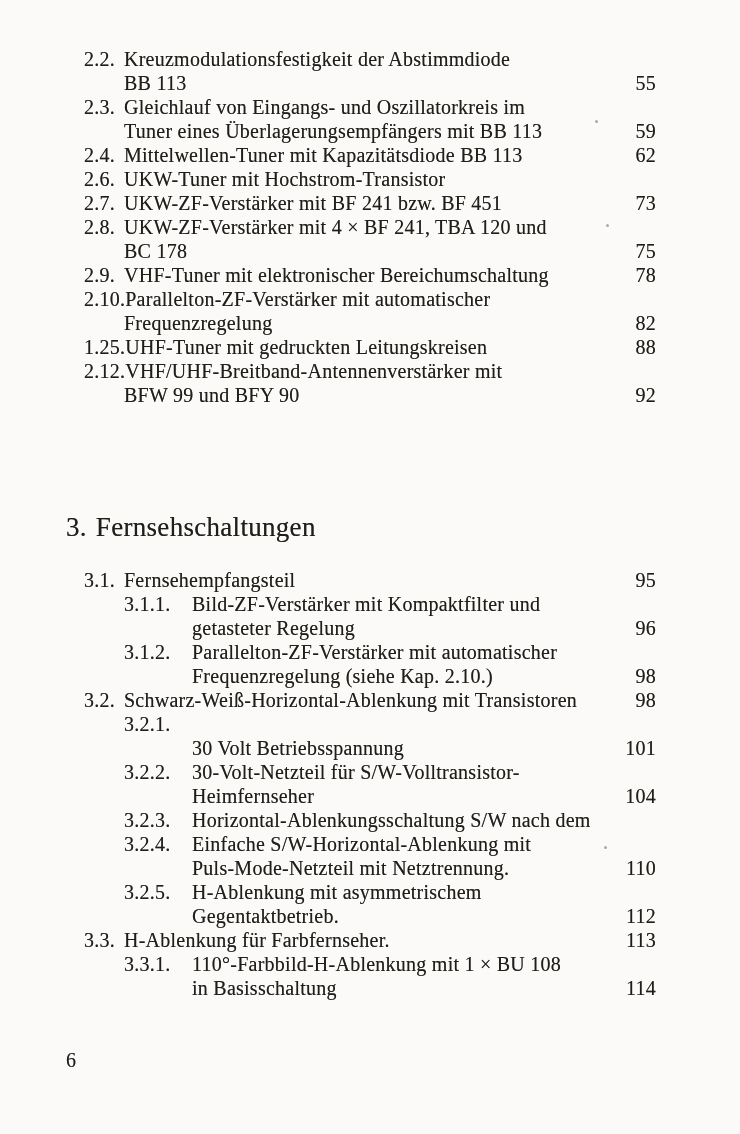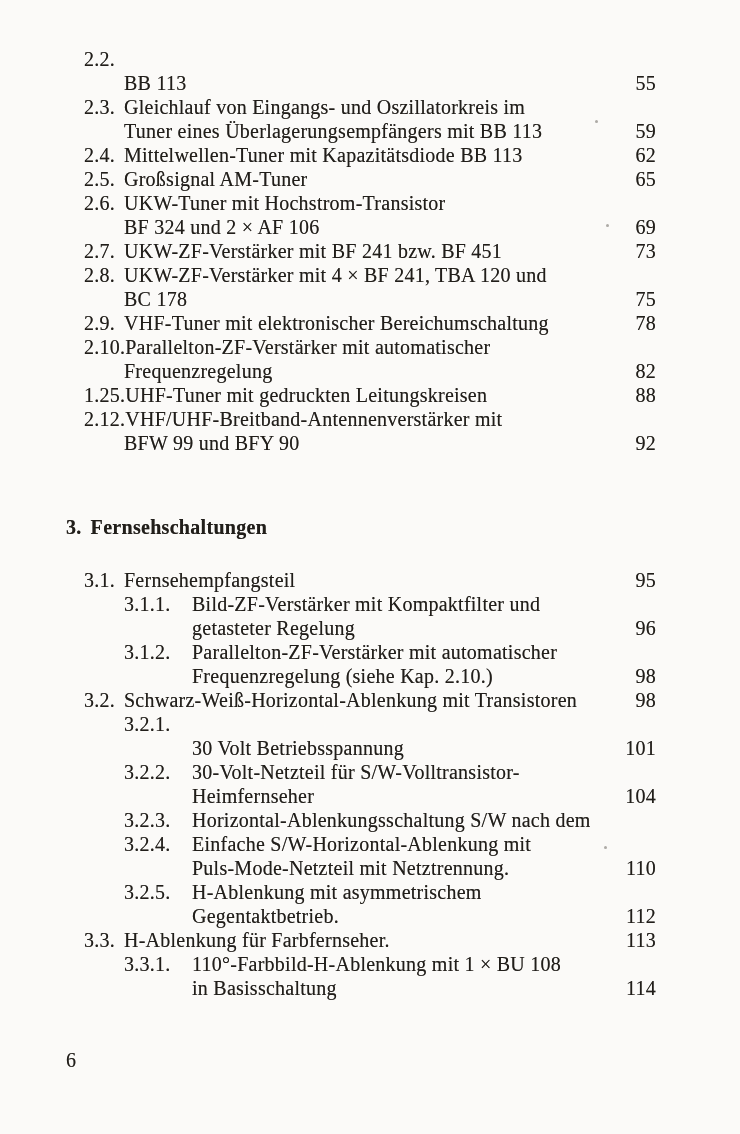--- a/index.html
+++ b/index.html
@@ -55,22 +55,22 @@
   }
   .toc-line .pg{
     flex:0 0 36px;
     text-align:right;
   }
   .section-heading{
     position:absolute;
     left:66px;
     top:512px;
     margin:0;
-    font-size:20px;
-    font-weight:bold;
+    font-size:27px;
+    font-weight:normal;
     letter-spacing:0.3px;
     line-height:30px;
     text-shadow:0 0 0.5px rgba(33,30,26,0.6);
   }
   .section-heading .h-num{margin-right:9px;}
   .footer-pagenum{
     position:absolute;
     left:66px;
     top:1048px;
     font-size:20px;
@@ -86,20 +86,21 @@
   }
 </style>
 </head>
 <body style="--bg: #fbfaf8; --ink: #211e1a;">
 
 <div class="page">
 
   <section class="toc-section" id="toc-section-2">
       <div class="toc-line lvl2">
         <span class="num">2.2.</span>
+        <span class="title">Kreuzmodulationsfestigkeit der Abstimmdiode</span>
         <span class="pg"></span>
       </div>
       <div class="toc-line cont2">
         <span class="num"></span>
         <span class="title">BB 113</span>
         <span class="pg">55</span>
       </div>
       <div class="toc-line lvl2">
         <span class="num">2.3.</span>
         <span class="title">Gleichlauf von Eingangs- und Oszillatorkreis im</span>
@@ -109,33 +110,23 @@
         <span class="num"></span>
         <span class="title">Tuner eines Überlagerungsempfängers mit BB 113</span>
         <span class="pg">59</span>
       </div>
       <div class="toc-line lvl2">
         <span class="num">2.4.</span>
         <span class="title">Mittelwellen-Tuner mit Kapazitätsdiode BB 113</span>
         <span class="pg">62</span>
       </div>
       <div class="toc-line lvl2">
-        <span class="num">2.5.</span>
-        <span class="title">Großsignal AM-Tuner</span>
-        <span class="pg">65</span>
-      </div>
-      <div class="toc-line lvl2">
         <span class="num">2.6.</span>
         <span class="title">UKW-Tuner mit Hochstrom-Transistor</span>
         <span class="pg"></span>
-      </div>
-      <div class="toc-line cont2">
-        <span class="num"></span>
-        <span class="title">BF 324 und 2 × AF 106</span>
-        <span class="pg">69</span>
       </div>
       <div class="toc-line lvl2">
         <span class="num">2.7.</span>
         <span class="title">UKW-ZF-Verstärker mit BF 241 bzw. BF 451</span>
         <span class="pg">73</span>
       </div>
       <div class="toc-line lvl2">
         <span class="num">2.8.</span>
         <span class="title">UKW-ZF-Verstärker mit 4 × BF 241, TBA 120 und</span>
         <span class="pg"></span>

